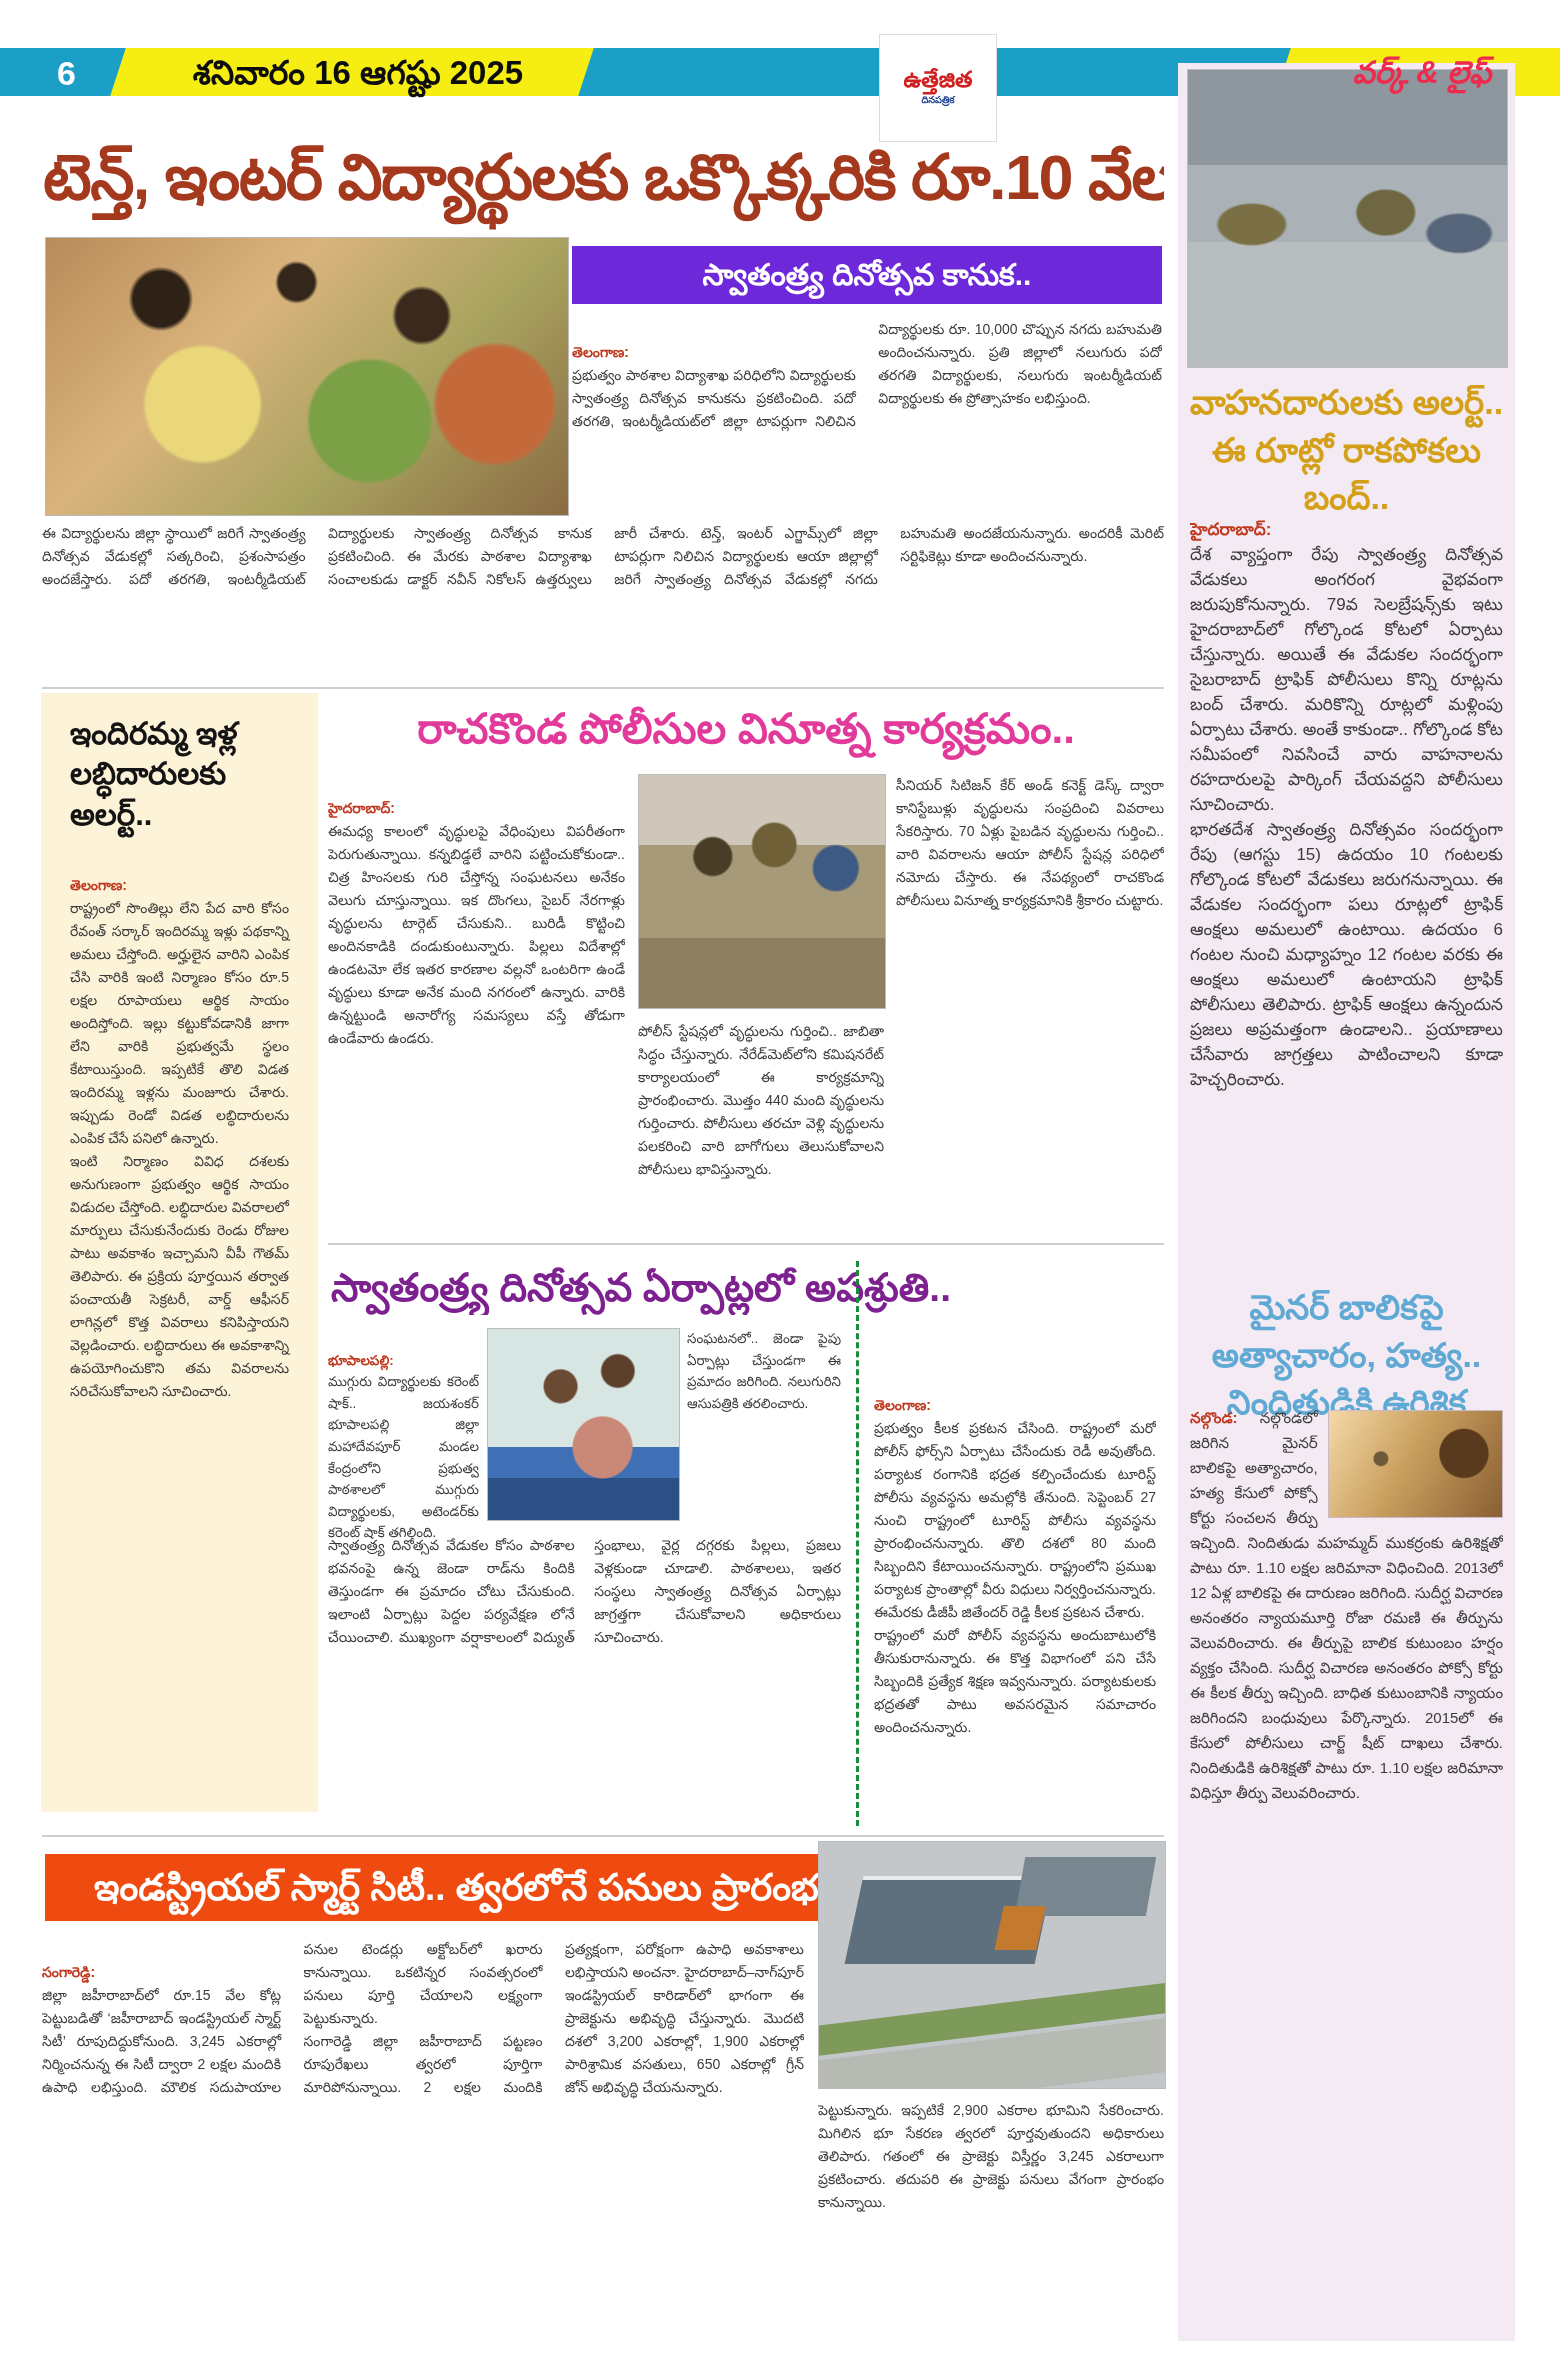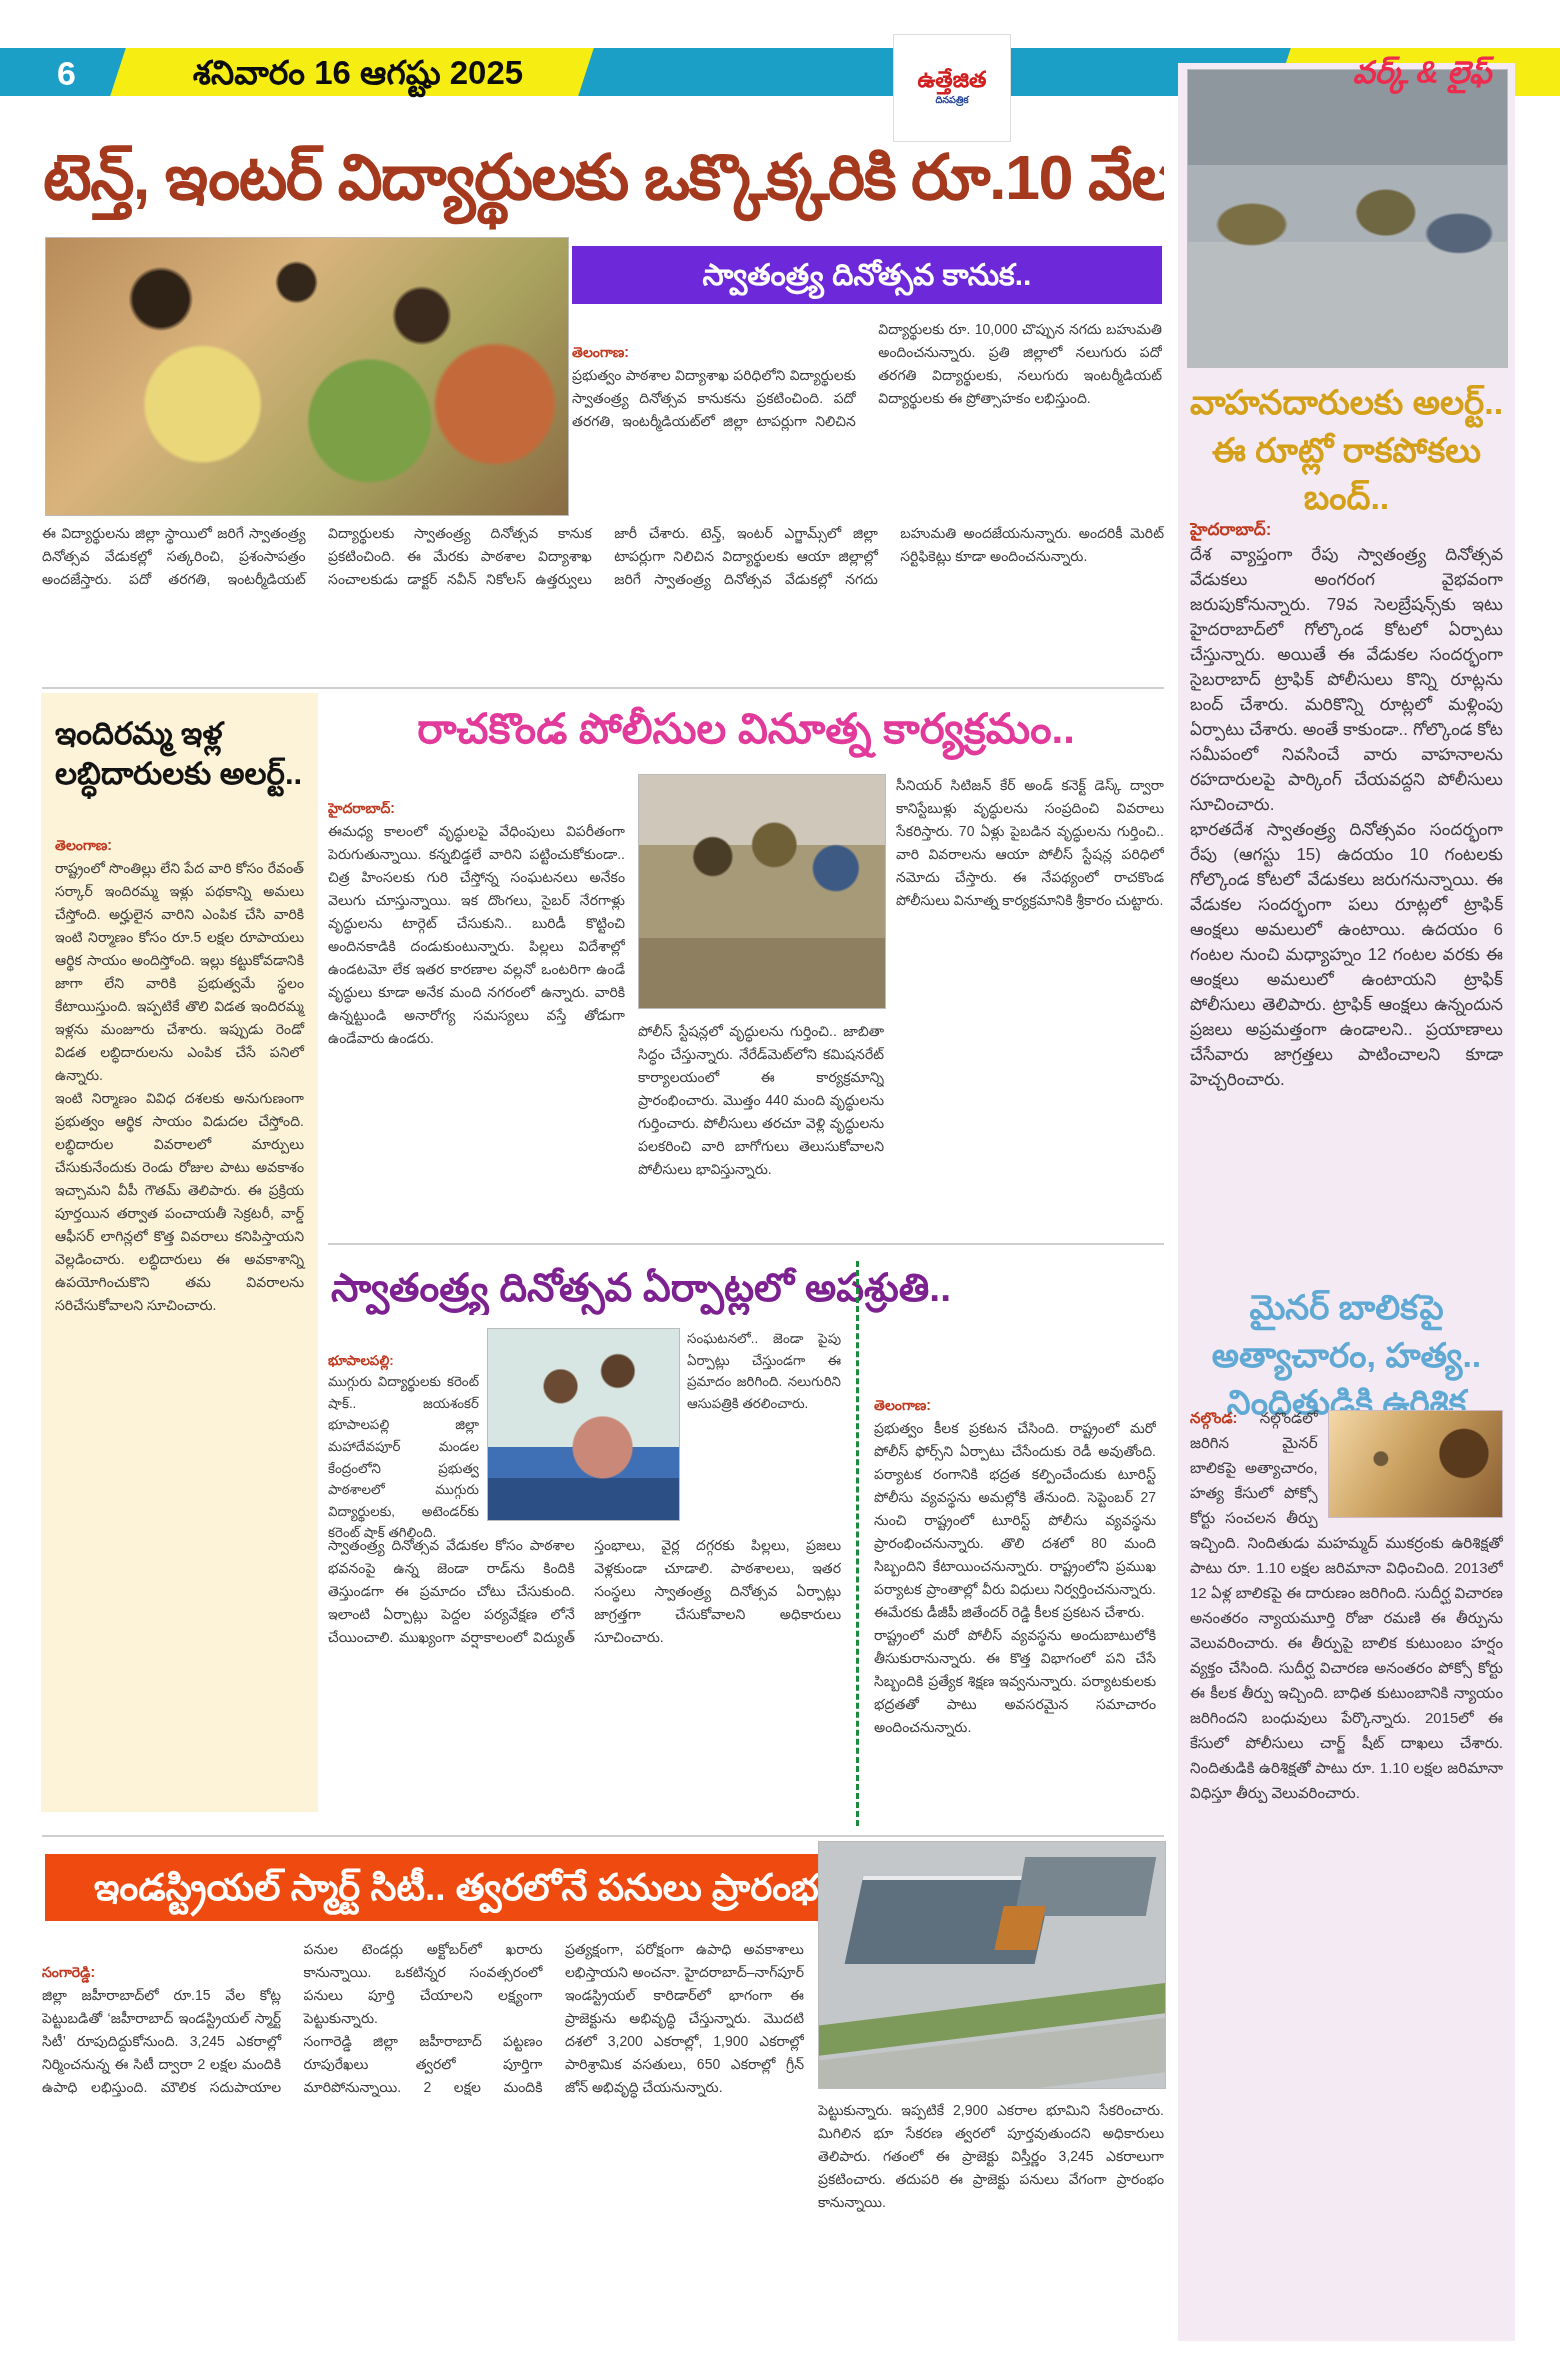--- a/index.html
+++ b/index.html
@@ -8,21 +8,21 @@
   
   .hdr-band{position:absolute;left:0;top:48px;width:1561px;height:48px;background:#1b9fc6;}
   .hdr-yellow{position:absolute;top:48px;height:48px;background:#f6ee12;transform:skewX(-18deg);}
   .hdr-yellow.left{left:118px;width:468px;}
   .hdr-yellow.right{left:1283px;width:313px;}
   .page-num{position:absolute;left:57px;top:54px;font-size:34px;font-weight:800;color:#ffffff;z-index:3;}
   .hdr-date{position:absolute;left:157px;top:54px;width:402px;text-align:center;font-size:33px;
             font-weight:800;color:#0d0d0d;z-index:3;}
   .masthead{position:absolute;left:879px;top:34px;width:116px;height:106px;background:#ffffff;
             border:0.7px solid #dcdcdc;z-index:4;display:flex;flex-direction:column;align-items:center;
-            justify-content:center;text-align:center;margin-left:14px;}
+            justify-content:center;text-align:center;}
   .masthead .mh-main{font-size:22.4px;font-weight:800;color:#d02020;line-height:1.05;}
   .masthead .mh-sub{font-size:9.7px;font-weight:700;color:#1c3f94;margin-top:3px;}
   .hdr-section{position:absolute;left:1310px;top:55px;width:224px;text-align:center;font-size:31px;
                font-weight:900;font-style:italic;color:#ee2a4d;z-index:3;}
   
   .main-headline{position:absolute;left:43px;top:124px;width:1121px;height:106px;margin:0;
                  font-size:63px;font-weight:800;color:#a5391d;letter-spacing:-1.5px;line-height:106px;
                  white-space:nowrap;overflow:hidden;}
   .body-text{font-size:14px;line-height:23px;text-align:justify;color:#3b3b3b;white-space:pre-line;}
   .dateline{color:#c03a20;font-weight:700;}
@@ -67,21 +67,21 @@
   .ph-industrial .orange-wall{position:absolute;left:52%;top:26%;width:12%;height:18%;background:#c47a2e;transform:skewX(-12deg);}
   .ph-industrial .green-strip{position:absolute;left:-4%;top:66%;width:110%;height:12%;background:#7d9a5a;transform:rotate(-7deg);}
   .ph-industrial .road{position:absolute;left:-4%;top:80%;width:110%;height:22%;background:#b7b9b3;transform:rotate(-7deg);}
   .ph-gavel{position:relative;float:right;width:173px;height:106px;margin:4.5px 0 6px 10.4px;border:0.7px solid #c9b9c9;overflow:hidden;
     background:
       radial-gradient(circle at 78% 40%,#5a3a1d 0 16%,transparent 17%),
       radial-gradient(circle at 30% 45%,#6e5a3a 0 5%,transparent 6%),
       linear-gradient(120deg,#f4d9a8 0%,#caa05f 45%,#8a5f33 100%);}
   
   .cream-box{position:absolute;left:41px;top:693px;width:277px;height:1119px;background:#fcf3d9;
-             box-sizing:border-box;padding:21px 14px;overflow:hidden;}
+             box-sizing:border-box;padding:21px 29px;overflow:hidden;}
   .cream-box h2{margin:0 0 16.4px 0;font-size:31px;line-height:1.3;font-weight:800;color:#141414;}
   
   .pink-headline{position:absolute;left:328px;top:695px;width:836px;height:67px;margin:0;text-align:center;
                  font-size:42px;font-weight:800;color:#e23a9b;line-height:67px;white-space:nowrap;overflow:hidden;}
   .rk-colA{position:absolute;left:328px;top:774px;width:297px;height:458px;overflow:hidden;}
   .rk-colB{position:absolute;left:896px;top:774px;width:268px;height:458px;overflow:hidden;}
   .rk-lower{position:absolute;left:638px;top:1020px;width:246px;height:213px;overflow:hidden;}
   
   .purple-headline{position:absolute;left:331px;top:1260px;width:811px;height:55px;margin:0;
                    font-size:39px;font-weight:800;color:#7d2090;line-height:55px;white-space:nowrap;overflow:hidden;}

